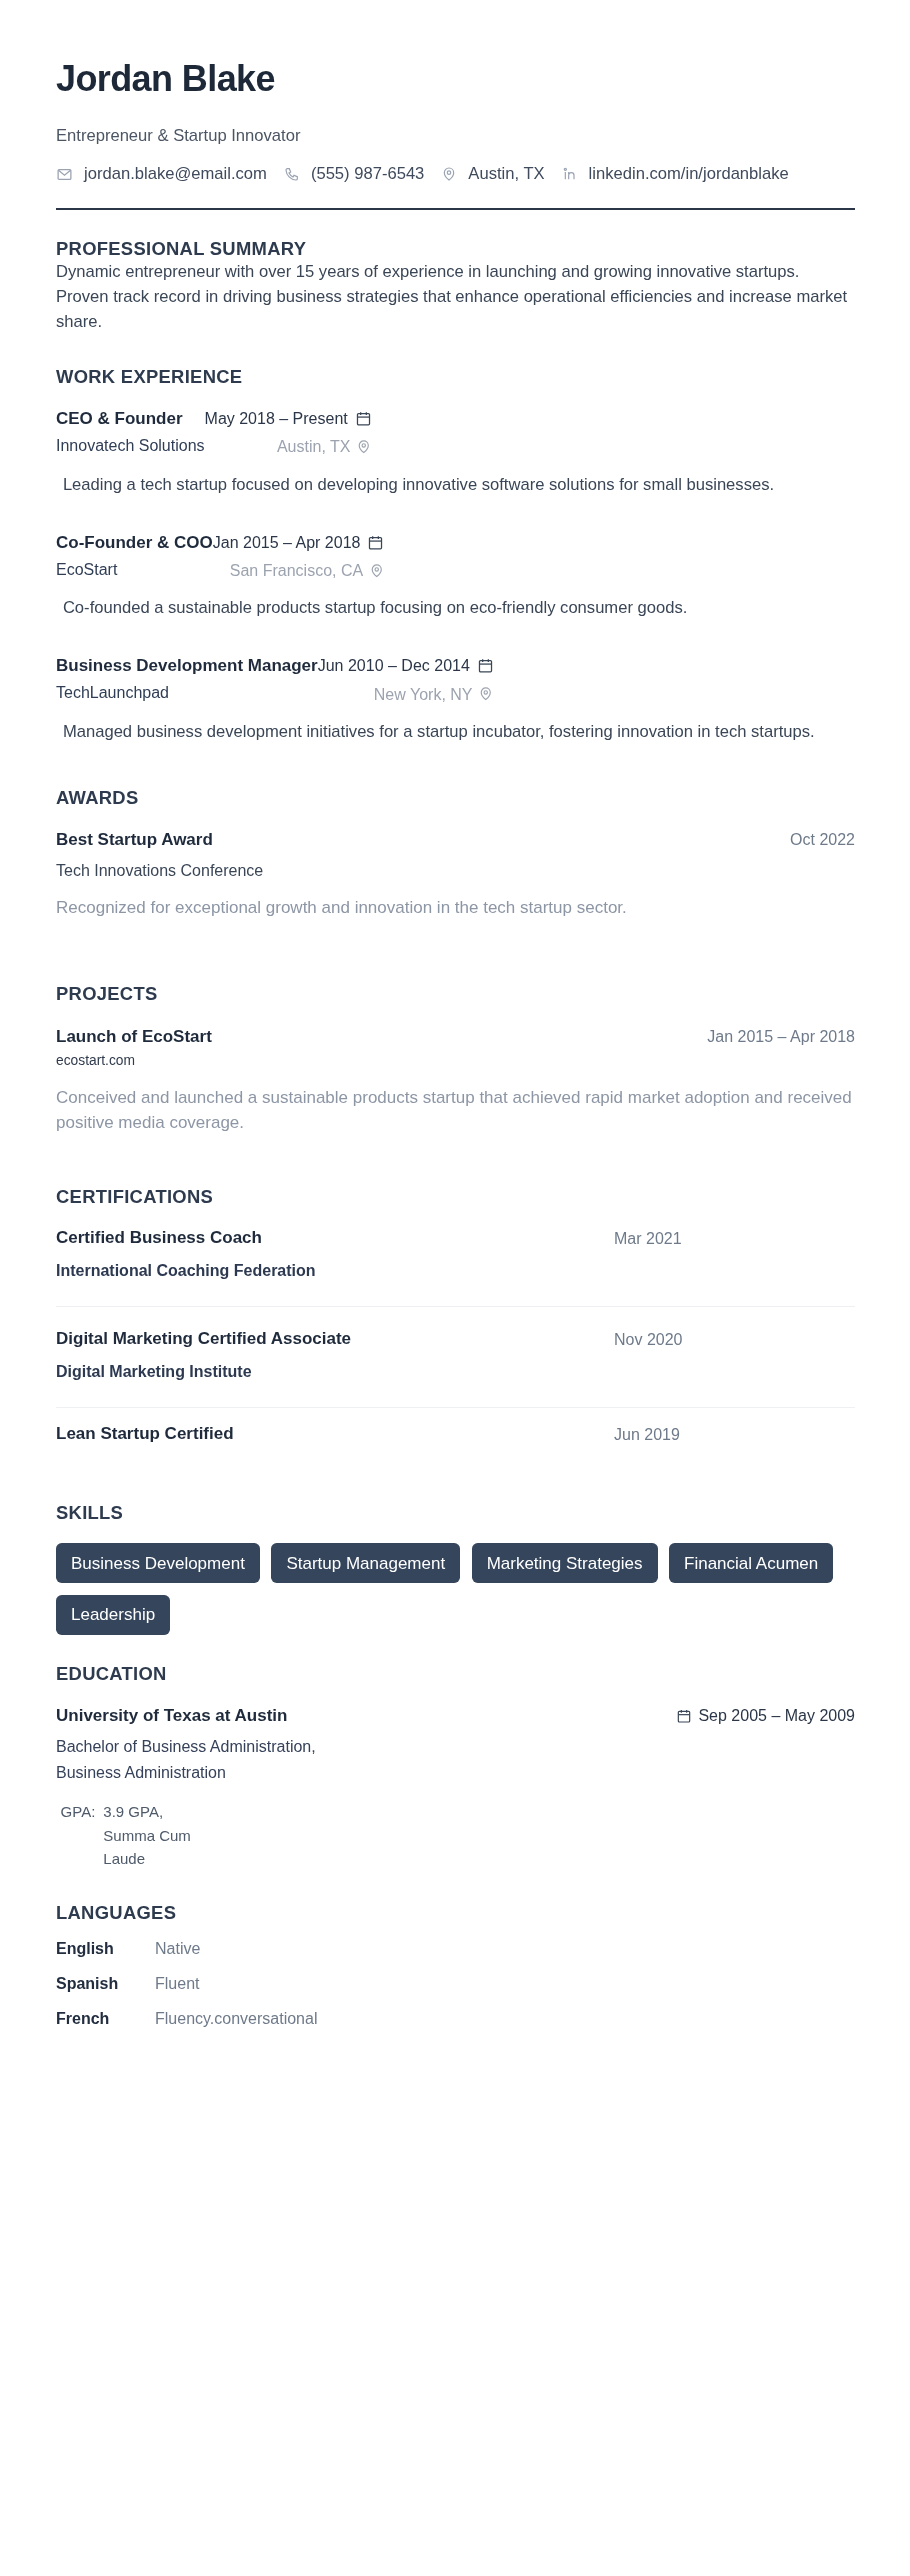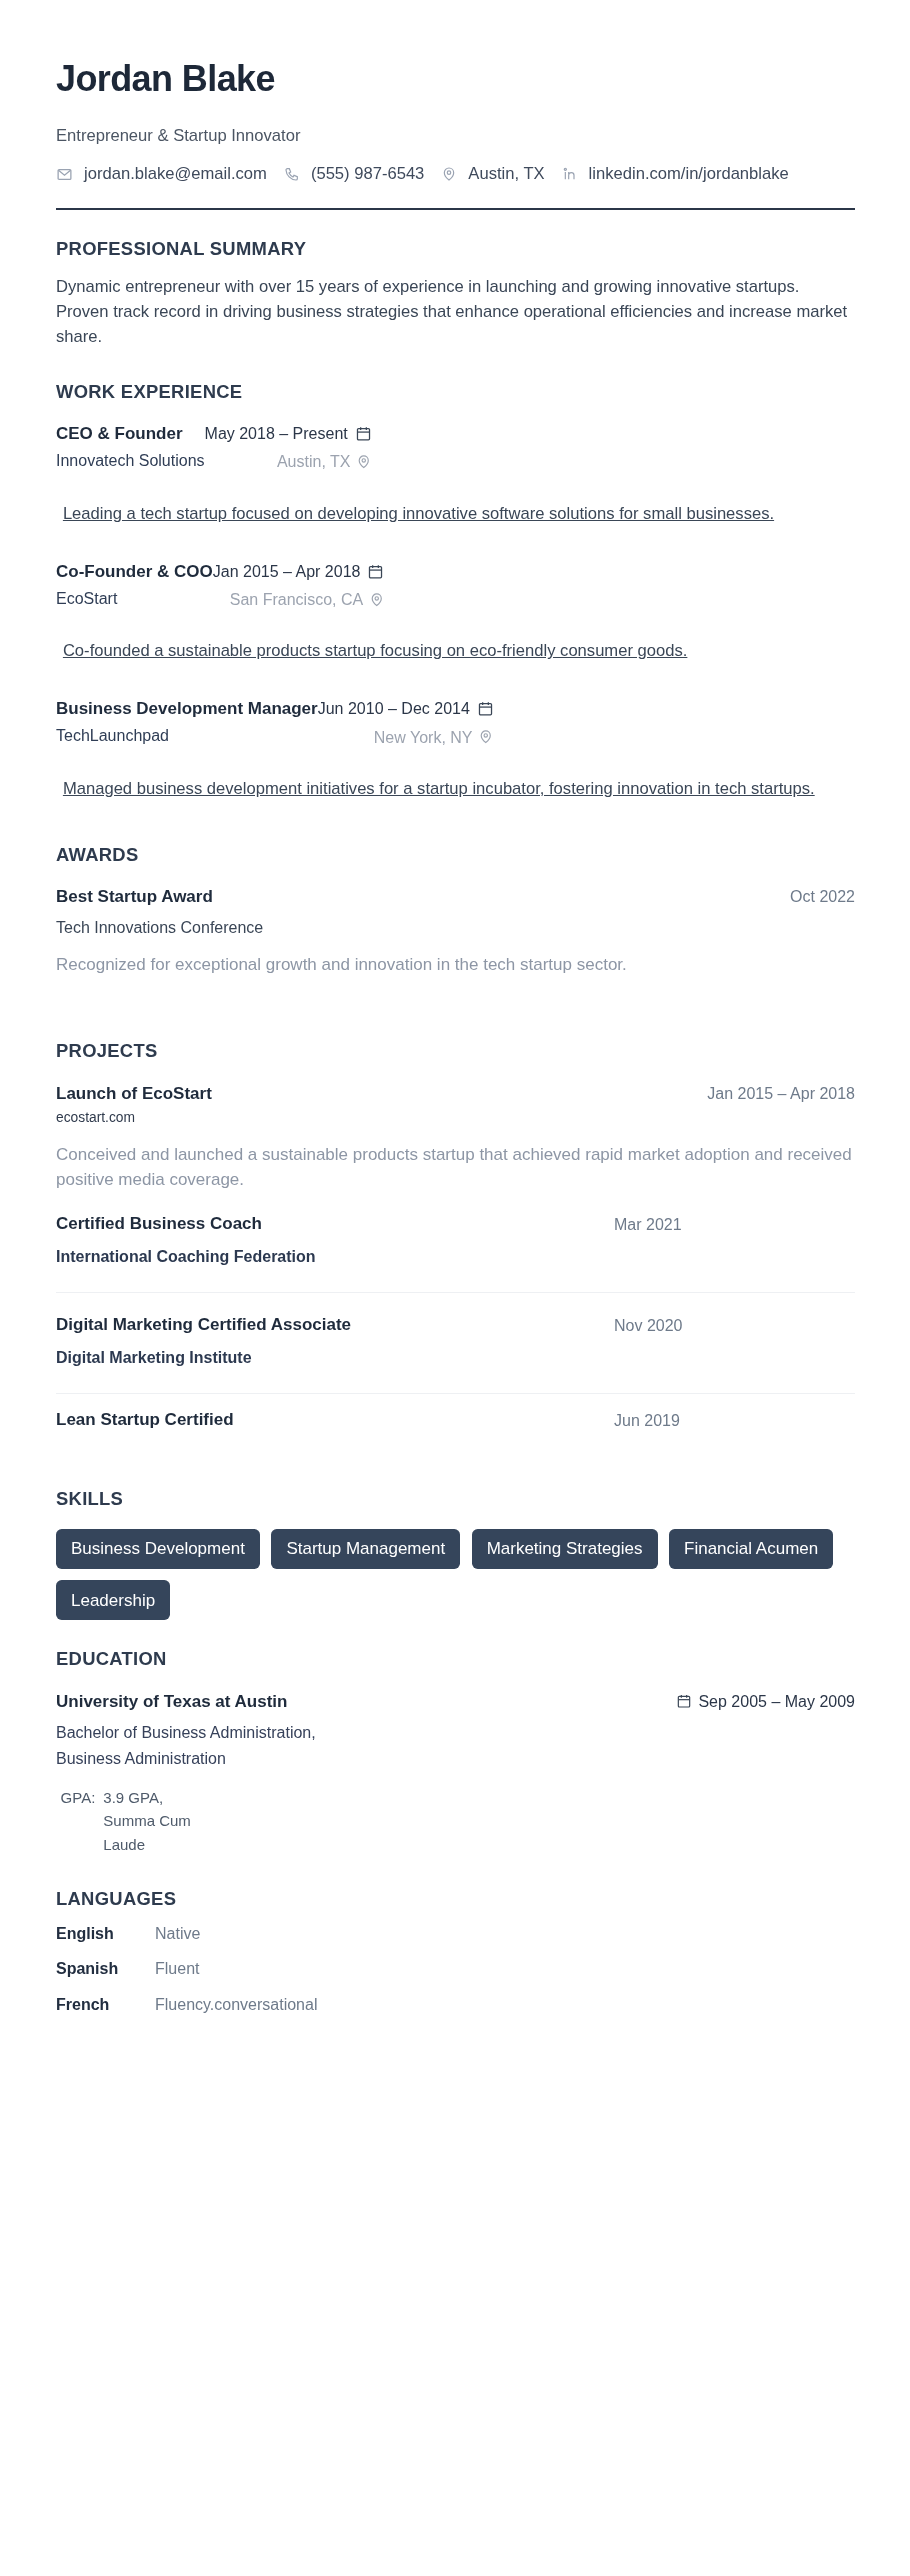--- a/index.html
+++ b/index.html
@@ -19,33 +19,33 @@
   .sec-heading{font-size:18.4px;font-weight:700;color:#2e3b4e;letter-spacing:0.3px;line-height:1.05;}
   .mt-ps{margin-top:29px;}
   .mt-we{margin-top:33px;}
   .mt-aw{margin-top:44px;}
   .mt-pr{margin-top:64px;}
   .mt-ce{margin-top:52px;}
   .mt-sk{margin-top:57px;}
   .mt-ed{margin-top:29px;}
   .mt-la{margin-top:33px;}
 
-  .summary-text{font-size:16.6px;color:#3a4656;line-height:25px;margin-top:15px;max-width:799px;}
+  .summary-text{font-size:16.6px;color:#3a4656;line-height:25px;margin-top:0;max-width:799px;}
 
   
   .entry{margin-top:23px;}
   .entry + .entry{margin-top:36px;}
   .entry-header{display:flex;justify-content:flex-start;align-items:flex-start;}
   .entry-left{min-width:0;}
   .entry-title{font-size:17px;font-weight:700;color:#1f2b3c;line-height:1.2;}
   .entry-company{font-size:16px;font-weight:500;color:#2f3d55;margin-top:6.9px;line-height:1.2;}
   .entry-right{text-align:right;flex-shrink:0;}
   .date-line{display:flex;align-items:center;justify-content:flex-end;gap:6.9px;font-size:16px;color:#2b3648;line-height:1.2;}
   .loc-line{display:flex;align-items:center;justify-content:flex-end;gap:5.7px;font-size:16px;color:#9ca3af;margin-top:9.2px;line-height:1.2;}
-  .entry-desc{font-size:16.6px;color:#3a4656;line-height:25px;margin-top:29px;padding-left:6.9px;max-width:791px;text-decoration:underline;}
+  .entry-desc{font-size:16.6px;color:#3a4656;line-height:25px;margin-top:15px;padding-left:6.9px;max-width:791px;}
 
   
   .simple-header{display:flex;justify-content:space-between;align-items:flex-start;}
   .gray-date{font-size:16px;color:#6e7a8a;line-height:1.3;}
   .award-issuer{font-size:16px;color:#3a4656;margin-top:10.3px;line-height:1.2;}
   .gray-desc{font-size:17px;color:#8d96a5;line-height:25px;margin-top:15px;max-width:799px;}
   .proj-link{font-size:13.8px;color:#2f3a4c;margin-top:5.7px;line-height:1.2;display:inline-block;text-decoration:none;}
 
   
   .cert-entry{display:grid;grid-template-columns:558px 1fr;margin-top:22px;padding-bottom:26px;border-bottom:1.1px solid #eef0f3;}
@@ -234,20 +234,21 @@
     <div class="sec-heading mt-pr">PROJECTS</div>
     <div class="entry">
       <div class="simple-header">
         <div class="entry-title">Launch of EcoStart</div>
         <div class="gray-date">Jan 2015 – Apr 2018</div>
       </div>
       <a class="proj-link" href="#">ecostart.com</a>
       <div class="gray-desc">Conceived and launched a sustainable products startup that achieved rapid market adoption and received positive media coverage.</div>
     </div>
 
+    <div class="sec-heading mt-ce">CERTIFICATIONS</div>
 
     <div class="cert-entry">
       <div>
         <div class="cert-title">Certified Business Coach</div>
         <div class="cert-issuer">International Coaching Federation</div>
       </div>
       <div class="cert-date">Mar 2021</div>
     </div>
 
     <div class="cert-entry">

